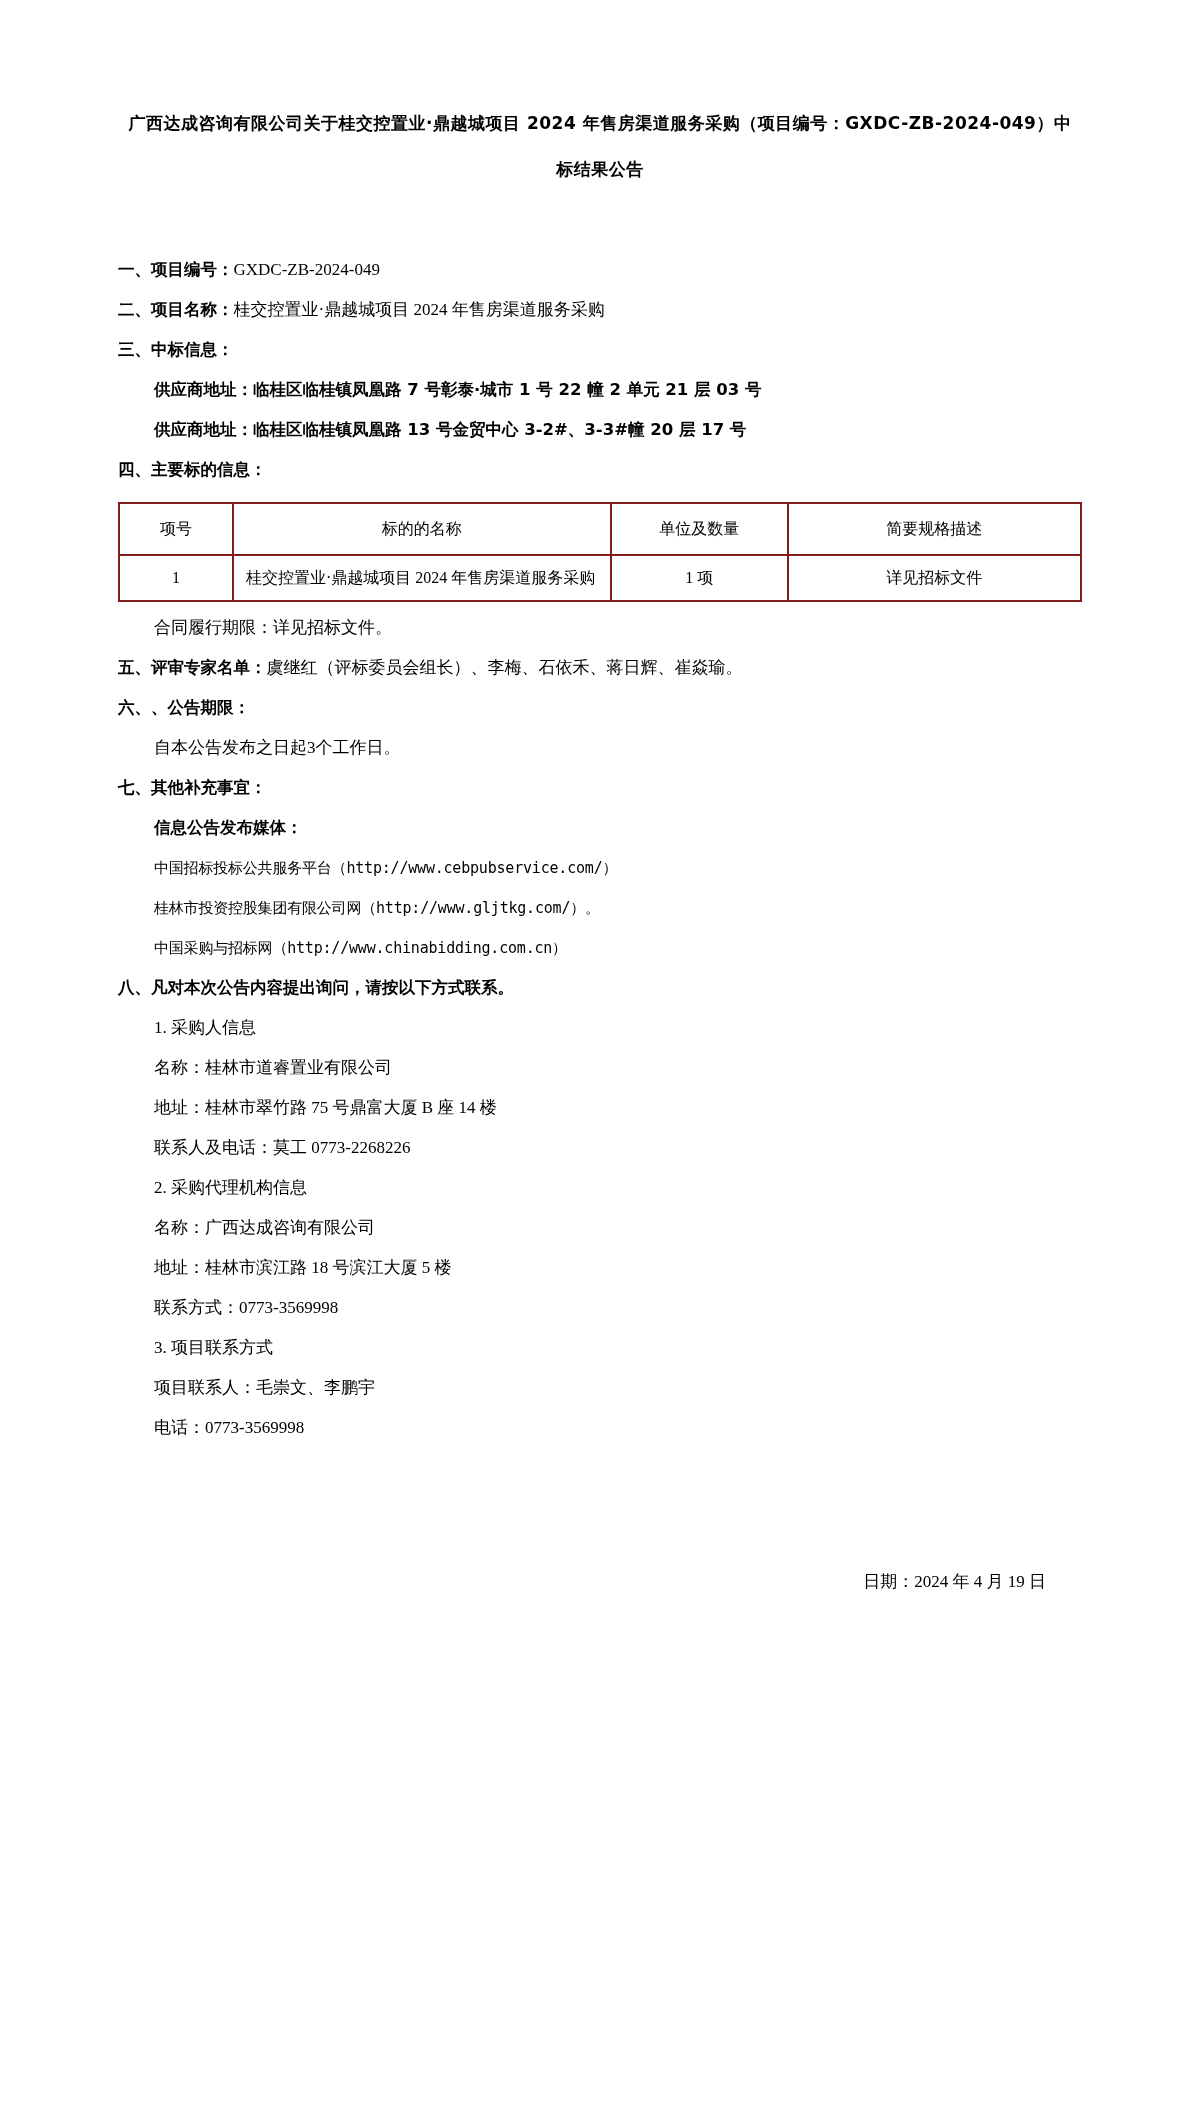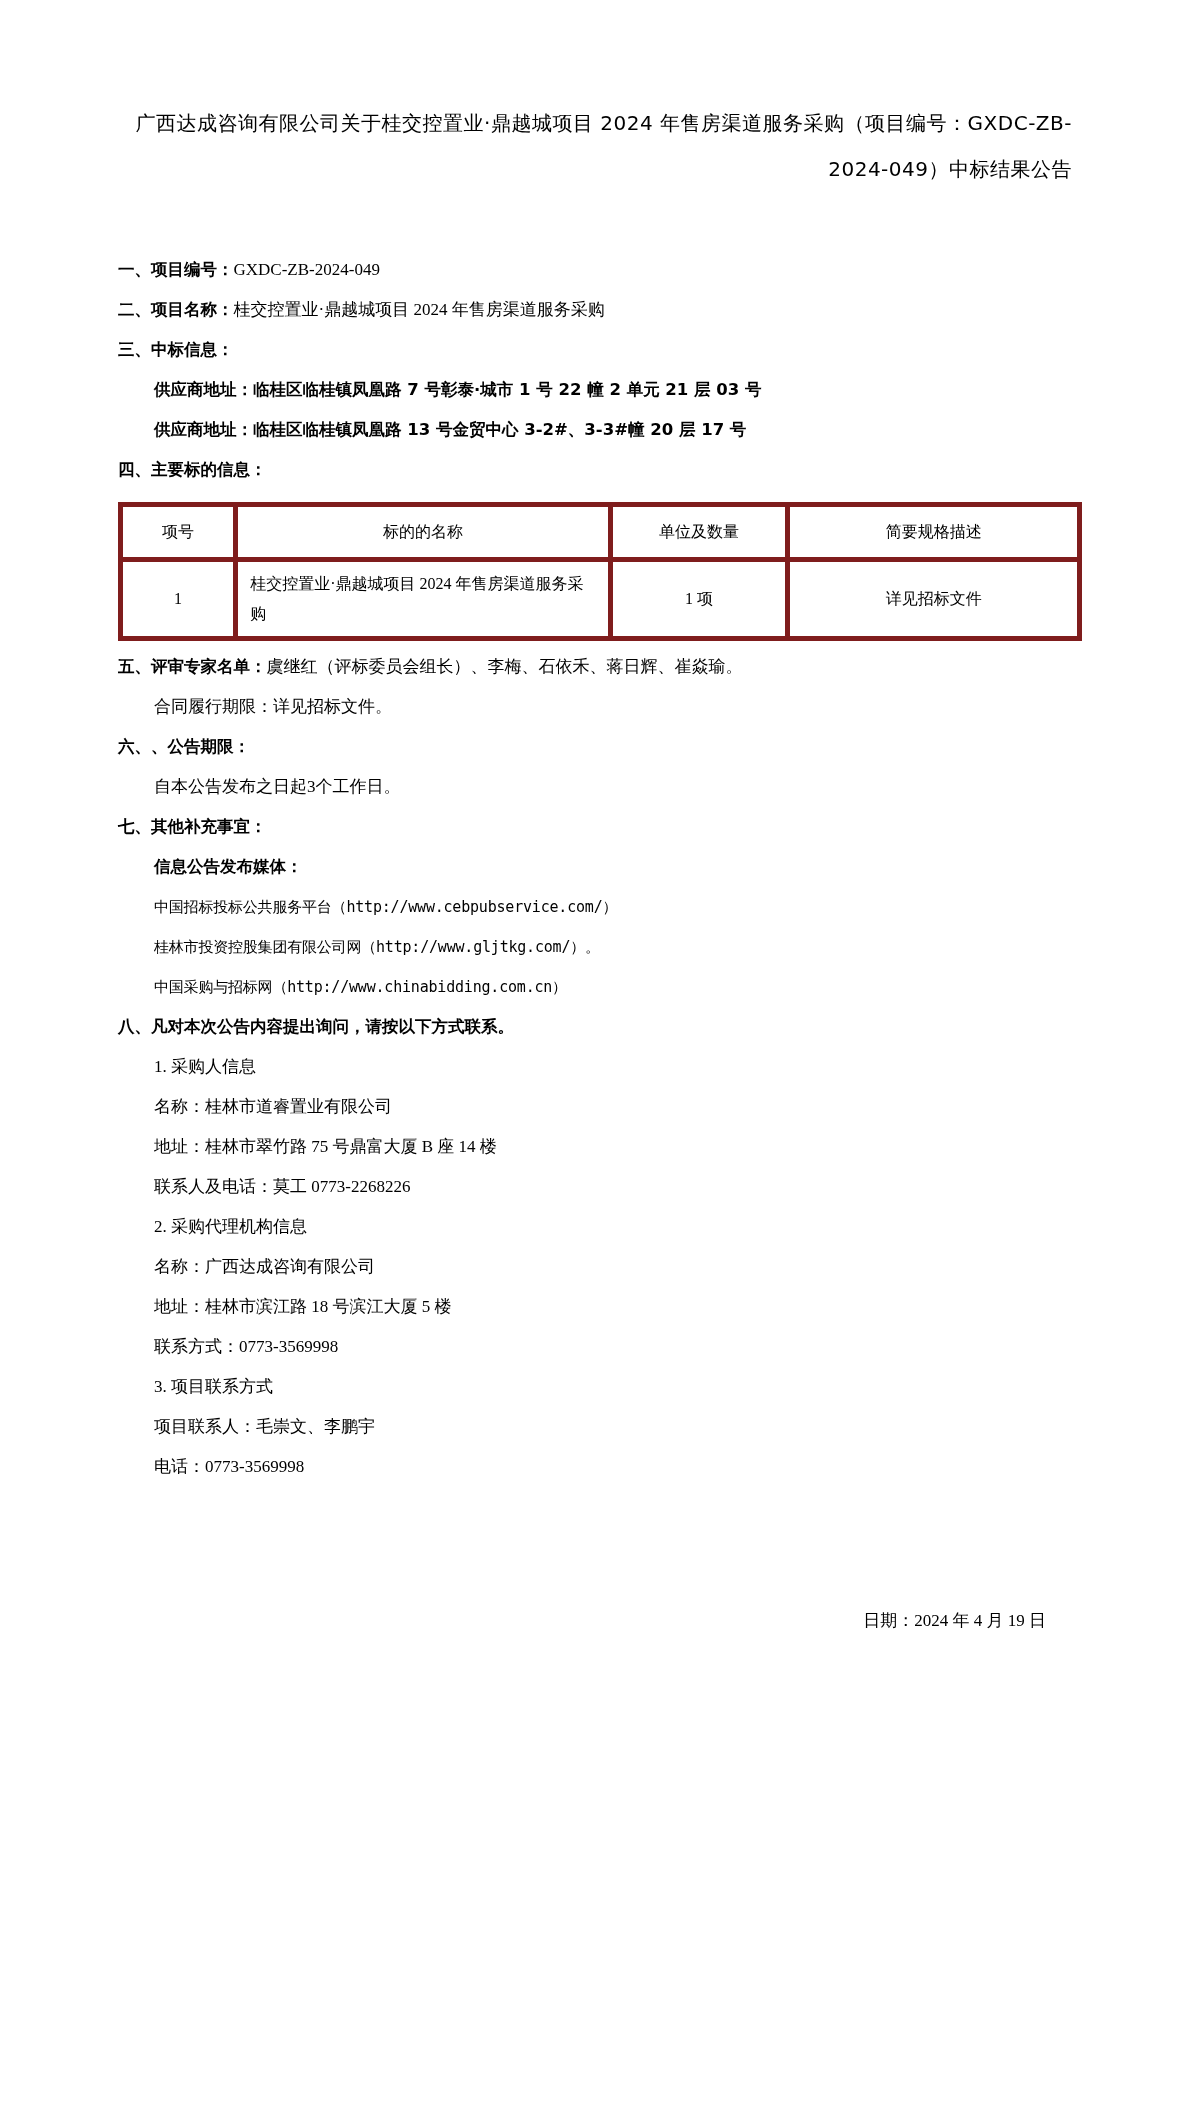--- a/index.html
+++ b/index.html
@@ -15,24 +15,24 @@
   }
   .page {
     width: 1200px;
     min-height: 2124px;
     box-sizing: border-box;
     padding: 70px 118px 40px 118px;
     position: relative;
   }
   .doc-title {
     font-family: "DejaVu Sans", "Liberation Sans", sans-serif;
-    font-weight: normal;
-    font-size: 20px;
+    font-weight: bold;
+    font-size: 17px;
     line-height: 46px;
-    text-align: right;
+    text-align: center;
     letter-spacing: 0.5px;
     margin: 30px 0 0 0;
     padding: 0 10px;
   }
   .body-block {
     margin-top: 58px;
   }
   .line {
     font-size: 17px;
     line-height: 40px;
@@ -67,21 +67,21 @@
     font-size: 15px;
     letter-spacing: -0.2px;
   }
   table.goods {
     border-collapse: collapse;
     width: 100%;
     margin: 12px 0 6px 0;
     table-layout: fixed;
   }
   table.goods th, table.goods td {
-    border: 5px solid #7f1d1d;
+    border: 2px solid #7f1d1d;
     font-size: 16px;
     padding: 7px 8px;
     text-align: center;
     vertical-align: middle;
     line-height: 30px;
   }
   table.goods th {
     font-weight: normal;
     height: 36px;
   }
@@ -144,25 +144,25 @@
       <tbody>
         <tr>
           <td class="col1">1</td>
           <td class="col2 namecell">桂交控置业·鼎越城项目 2024 年售房渠道服务采购</td>
           <td class="col3">1 项</td>
           <td class="col4">详见招标文件</td>
         </tr>
       </tbody>
     </table>
 
+    <div class="line lvl3">合同履行期限：详见招标文件。</div>
+
     <div class="line lvl1">
       <span>五、评审专家名单：</span><span class="plain">虞继红（评标委员会组长）、李梅、石依禾、蒋日辉、崔焱瑜。</span>
     </div>
-
-    <div class="line lvl3">合同履行期限：详见招标文件。</div>
 
     <div class="line lvl1">六、、公告期限：</div>
     <div class="line lvl3">自本公告发布之日起3个工作日。</div>
 
     <div class="line lvl1">七、其他补充事宜：</div>
     <div class="line lvl2 bold">信息公告发布媒体：</div>
     <div class="line lvl3 mono">中国招标投标公共服务平台（http://www.cebpubservice.com/）</div>
     <div class="line lvl3 mono">桂林市投资控股集团有限公司网（http://www.gljtkg.com/）。</div>
     <div class="line lvl3 mono">中国采购与招标网（http://www.chinabidding.com.cn）</div>
 

